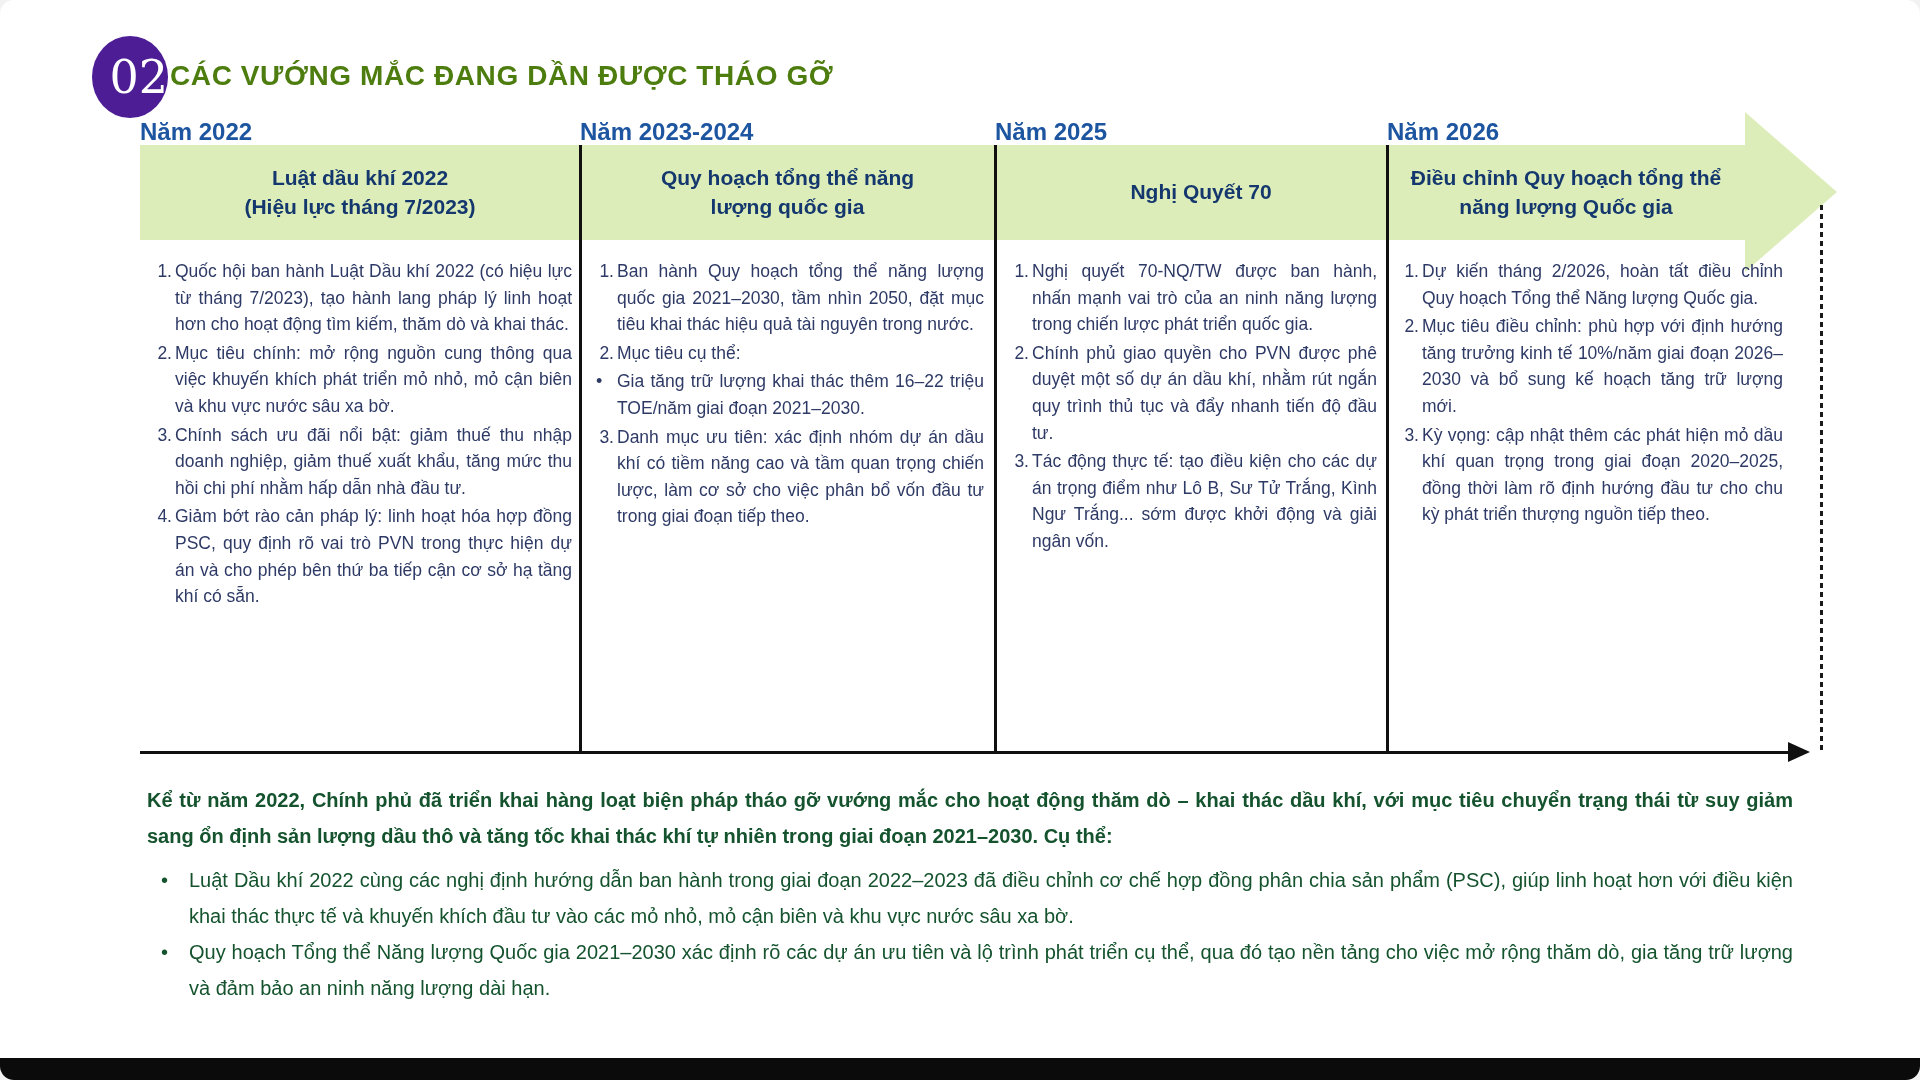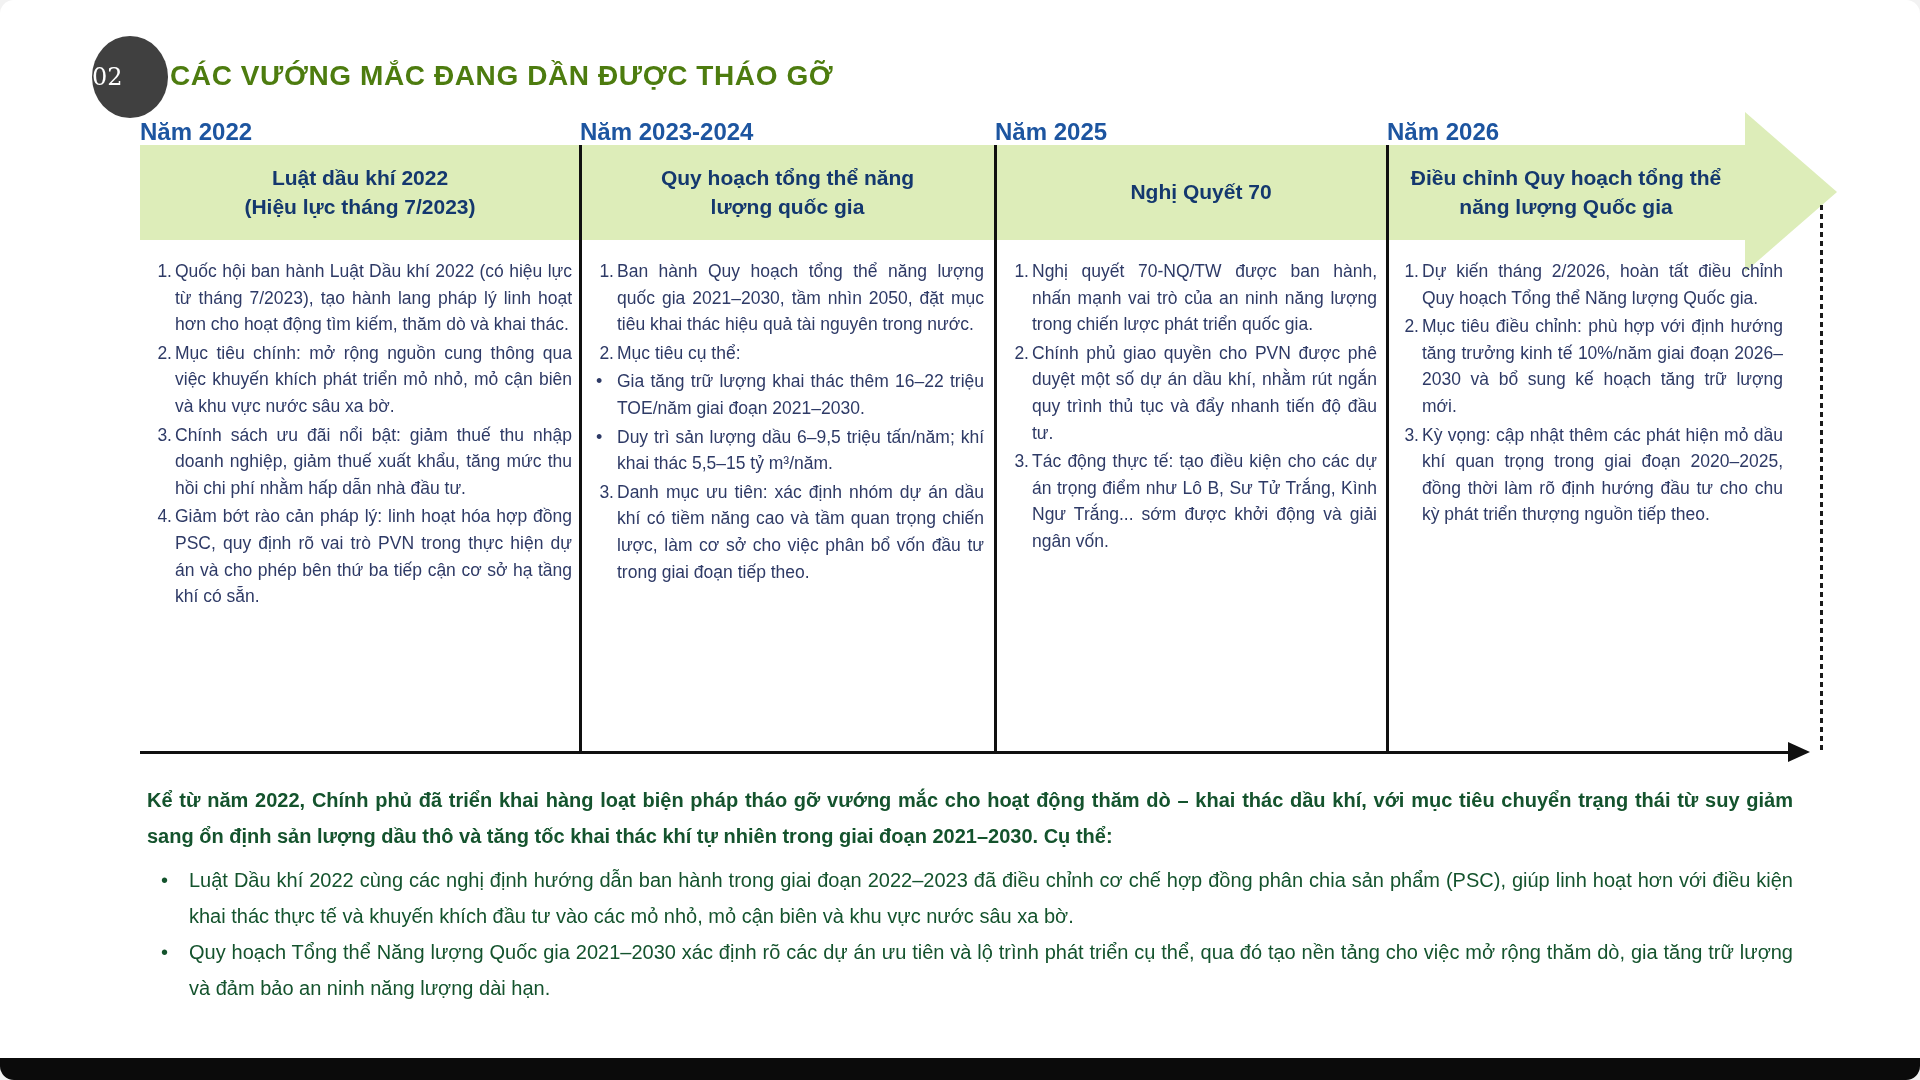--- a/index.html
+++ b/index.html
@@ -13,26 +13,26 @@
     background: #ffffff;
     border-radius: 14px;
     overflow: hidden;
   }
 
   
   .badge {
     position: absolute;
     left: 92px; top: 36px;
     width: 76px; height: 82px;
-    background: #404040;
+    background: #4c1d95;
     border-radius: 50%;
-    display: flex; align-items: center; justify-content: flex-start;
+    display: flex; align-items: center; justify-content: flex-end;
     color: #ffffff;
     font-family: "DejaVu Serif", serif;
-    font-size: 24px;
+    font-size: 46px;
   }
   .page-title {
     position: absolute;
     left: 170px; top: 60px;
     font-size: 28px;
     font-weight: 700;
     letter-spacing: 0.6px;
     color: #4d7c0f;
   }
 
@@ -245,21 +245,20 @@
     <ol>
       <li class="item">
         <span class="num">1.</span><span class="lead"></span><span>Ban hành Quy hoạch tổng thể năng lượng quốc gia 2021–2030, tầm nhìn 2050, đặt mục tiêu khai thác hiệu quả tài nguyên trong nước.</span>
       </li>
       <li class="item">
         <span class="num">2.</span><span class="lead">Mục tiêu cụ thể:</span><span></span>
       </li>
     </ol>
     <ul class="sub-bullets">
       <li>Gia tăng trữ lượng khai thác thêm 16–22 triệu TOE/năm giai đoạn 2021–2030.</li>
-      <li>Duy trì sản lượng dầu 6–9,5 triệu tấn/năm; khí khai thác 5,5–15 tỷ m³/năm.</li>
     </ul>
     <ol>
       <li class="item">
         <span class="num">3.</span><span class="lead">Danh mục ưu tiên:</span><span> xác định nhóm dự án dầu khí có tiềm năng cao và tầm quan trọng chiến lược, làm cơ sở cho việc phân bổ vốn đầu tư trong giai đoạn tiếp theo.</span>
       </li>
     </ol>
   </div>
 
   <div class="col-text col-text-3">
     <ol>

